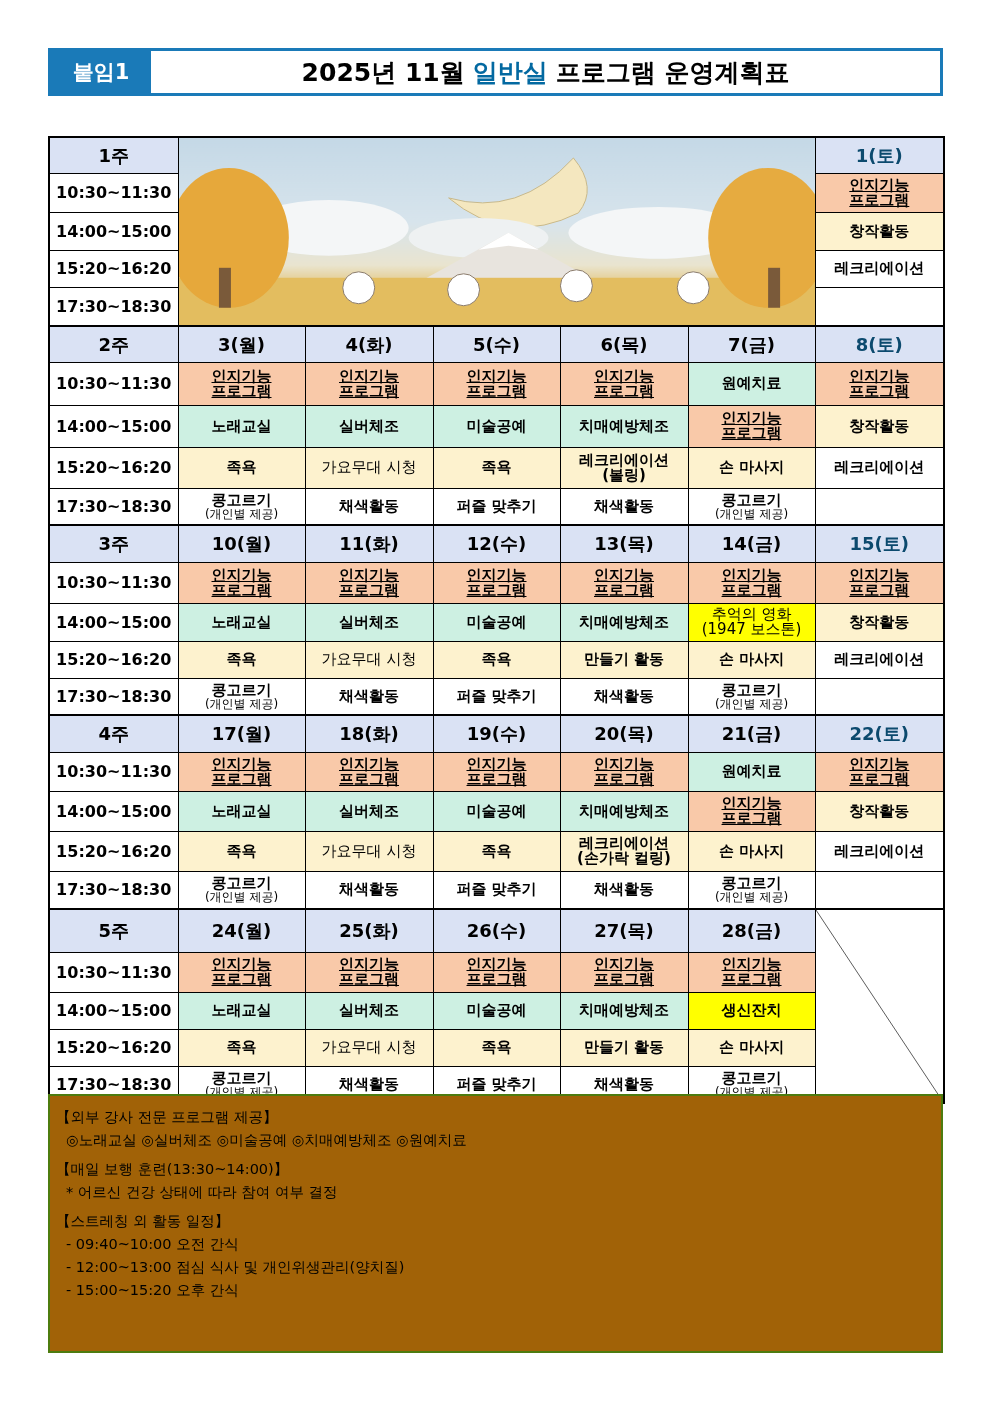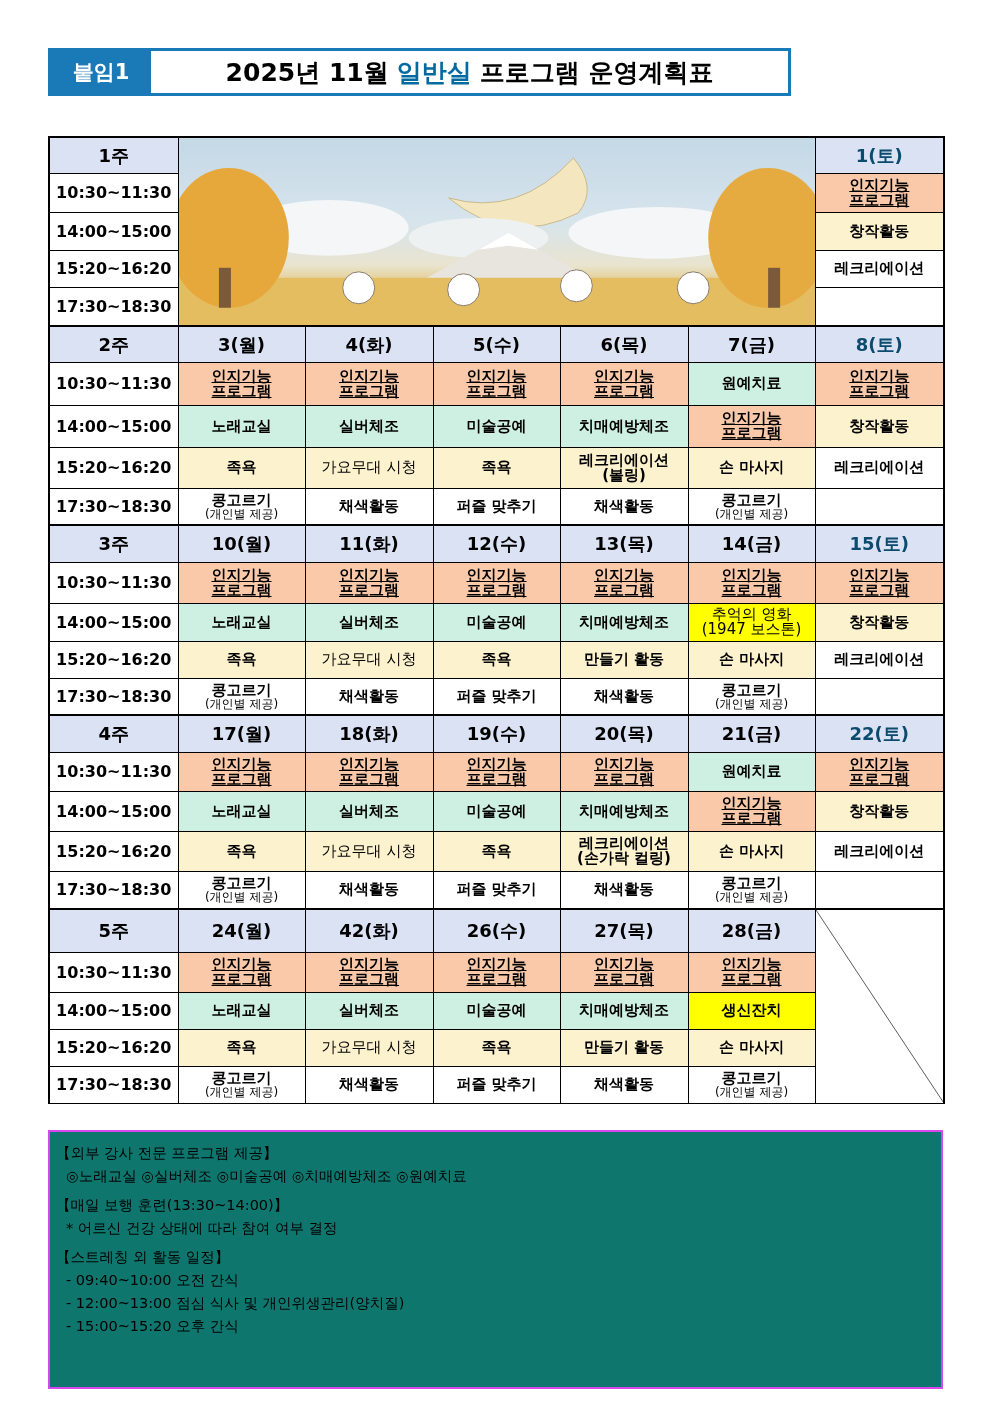--- a/index.html
+++ b/index.html
@@ -1,17 +1,17 @@
 <!DOCTYPE html>
 <html><head>
 <meta charset="utf-8">
 <style>
   html,body{margin:0;padding:0;background:#fff;}
   body{width:992px;height:1403px;position:relative;font-family:"DejaVu Sans","Liberation Sans",sans-serif;color:#000;}
-  .title-bar{position:absolute;left:48px;top:48px;width:743px;height:48px;box-sizing:border-box;border:3px solid #1a7ab8;display:flex;}
+  .title-bar{position:absolute;left:48px;top:48px;width:895px;height:48px;box-sizing:border-box;border:3px solid #1a7ab8;display:flex;}
   .title-tag{width:100px;background:#1a7ab8;color:#fff;font-weight:bold;font-size:21px;display:flex;align-items:center;justify-content:center;}
   .title-text{flex:1;display:flex;align-items:center;justify-content:center;font-weight:bold;font-size:25px;letter-spacing:0px;}
   .title-text .hl{color:#0369a1;margin:0 8px;}
   table.sched{position:absolute;left:48px;top:136px;width:895px;border-collapse:collapse;table-layout:fixed;}
   table.sched td{border:1px solid #000;text-align:center;vertical-align:middle;padding:0;font-size:15px;line-height:15px;overflow:hidden;}
   table.sched tr.wk td{border-top:2px solid #000;}
   table.sched td.c0{border-left:2px solid #000;}
   table.sched td.clast{border-right:2px solid #000;}
   .hdr{background:#dae2f4;font-size:18px !important;font-weight:bold;}
   .hdr.sat{color:#0c4a6e;}
@@ -20,21 +20,21 @@
   .cog span{display:block;text-decoration:underline;}
   .ext{background:#cdf0e2;font-weight:bold;}
   .pale{background:#fdf2ce;}
   .pale.b{font-weight:bold;}
   .white{background:#fff;}
   .yel{background:#ffff00;}
   .sub{display:block;font-size:12px;line-height:12px;font-weight:normal;}
   .b{font-weight:bold;}
   .img-cell{background:linear-gradient(#c4d8e6 0%,#d7e4ec 45%,#e9e4cf 68%,#e2bf6a 82%,#d9a84b 100%);position:relative;}
   .scene{position:absolute;inset:0;}
-  .notes{position:absolute;left:48px;top:1094px;width:895px;height:259px;box-sizing:border-box;border:2px solid #d946ef;background:#0f766e;padding:10px 6px;font-size:14.5px;line-height:23px;margin-top:36px;}
+  .notes{position:absolute;left:48px;top:1094px;width:895px;height:259px;box-sizing:border-box;border:2px solid #4d7c0f;background:#a16207;padding:10px 6px;font-size:14.5px;line-height:23px;}
   .notes .h{margin-top:6px;}
   .notes .h:first-child{margin-top:0;}
   .notes .i{padding-left:10px;}
 </style>
 </head>
 <body>
 
 <div class="title-bar">
   <div class="title-tag">붙임1</div>
   <div class="title-text">
@@ -310,21 +310,21 @@
         <td class="white b">채색활동</td>
         <td class="white b">
           <span style="display: block;">콩고르기</span>
           <span class="sub">(개인별 제공)</span>
         </td>
         <td class="white clast"></td>
       </tr>
       <tr class="wk" style="height: 43px;">
         <td class="hdr c0">5주</td>
         <td class="hdr">24(월)</td>
-        <td class="hdr">42(화)</td>
+        <td class="hdr">25(화)</td>
         <td class="hdr">26(수)</td>
         <td class="hdr">27(목)</td>
         <td class="hdr">28(금)</td>
         <td class="white clast" rowspan="5" style="position: relative;">
           <svg style="position:absolute;inset:0;width:100%;height:100%" viewBox="0 0 100 100" preserveAspectRatio="none">
             <line x1="0" y1="0" x2="100" y2="100" stroke="#333" stroke-width="0.8" vector-effect="non-scaling-stroke"></line>
           </svg>
         </td>
       </tr>
       <tr style="height: 40px;">

